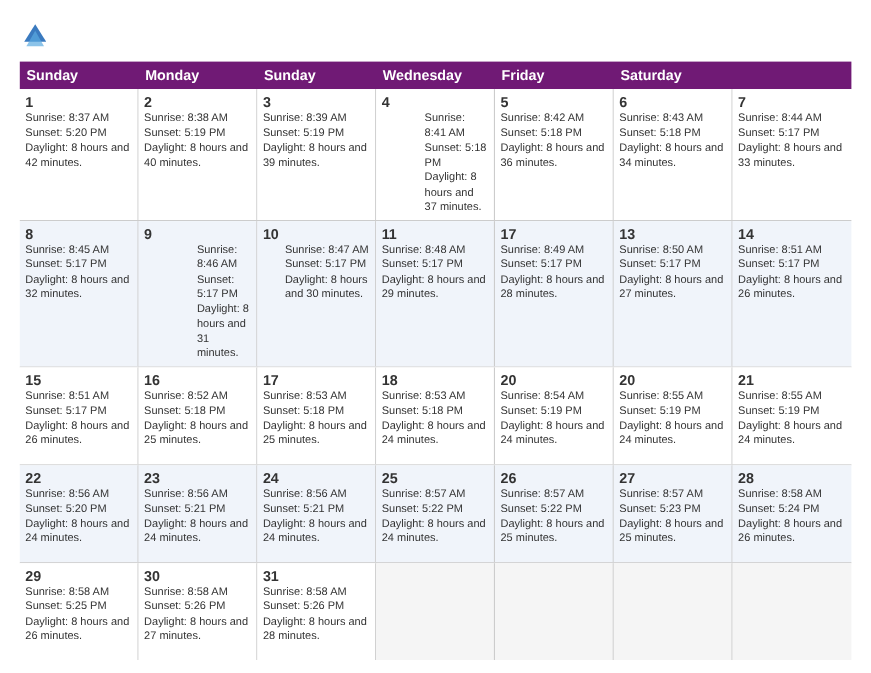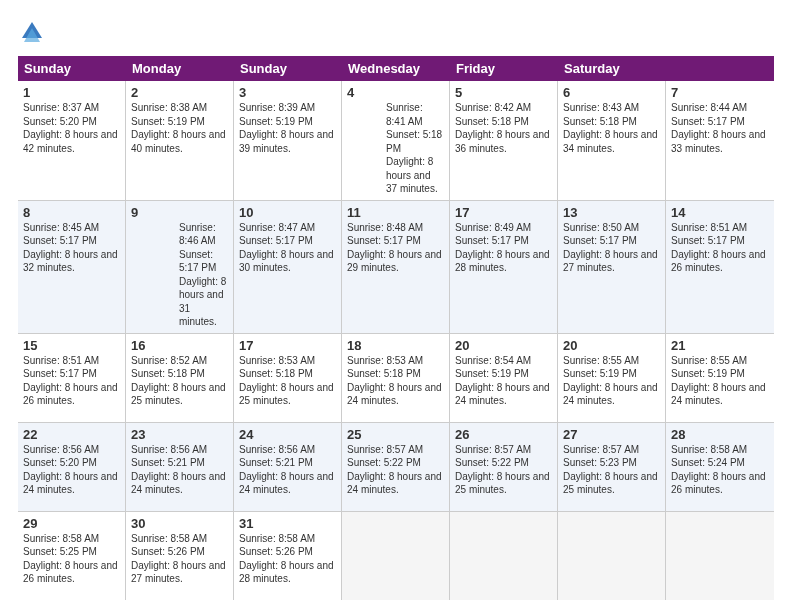--- a/index.html
+++ b/index.html
@@ -206,21 +206,21 @@
 Daylight: 8 hours and 32 minutes.</div>
           </div>
           <div class="cal-cell alt-bg">
             <span class="day-num">9</span>
             <div class="cell-info" style="white-space: pre-line; margin-left: 48px;">Sunrise: 8:46 AM
 Sunset: 5:17 PM
 Daylight: 8 hours and 31 minutes.</div>
           </div>
           <div class="cal-cell alt-bg">
             <span class="day-num">10</span>
-            <div class="cell-info" style="white-space: pre-line;">Sunrise: 8:47 AM
+            <div class="cell-info" style="white-space: pre-line; margin-left: 20px;">Sunrise: 8:47 AM
 Sunset: 5:17 PM
 Daylight: 8 hours and 30 minutes.</div>
           </div>
           <div class="cal-cell alt-bg">
             <span class="day-num">11</span>
             <div class="cell-info" style="white-space: pre-line;">Sunrise: 8:48 AM
 Sunset: 5:17 PM
 Daylight: 8 hours and 29 minutes.</div>
           </div>
           <div class="cal-cell alt-bg">

